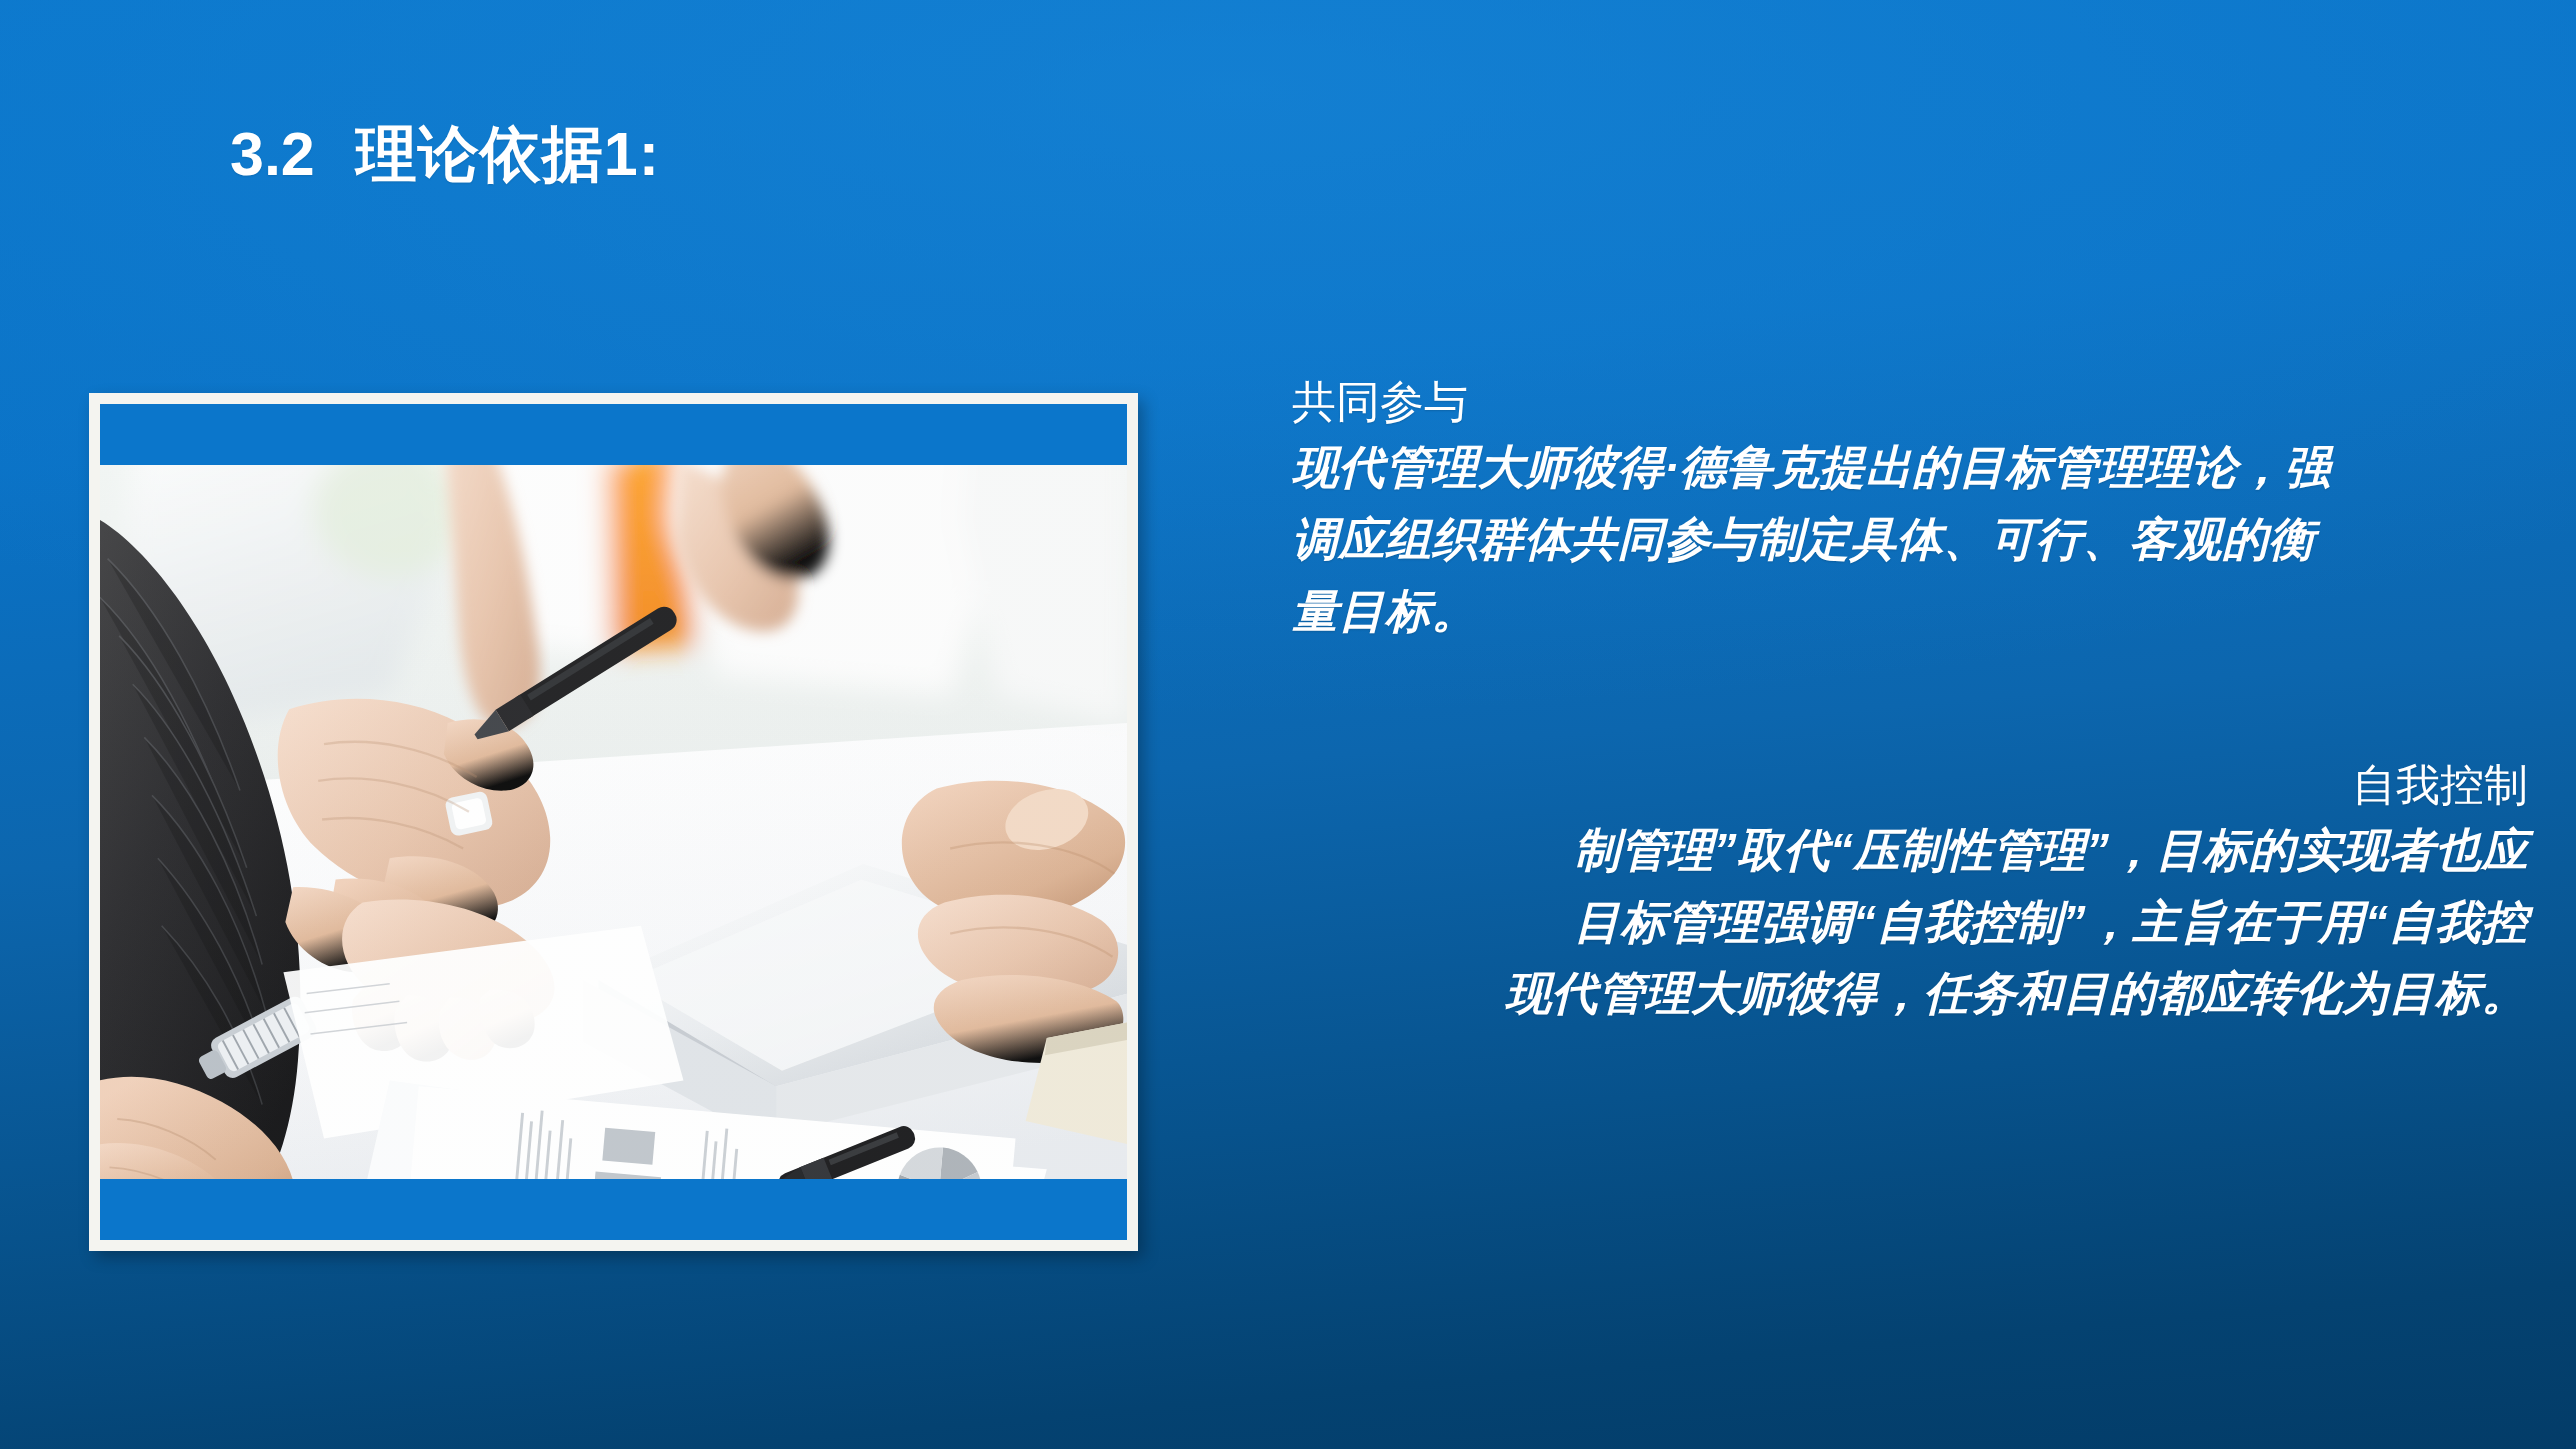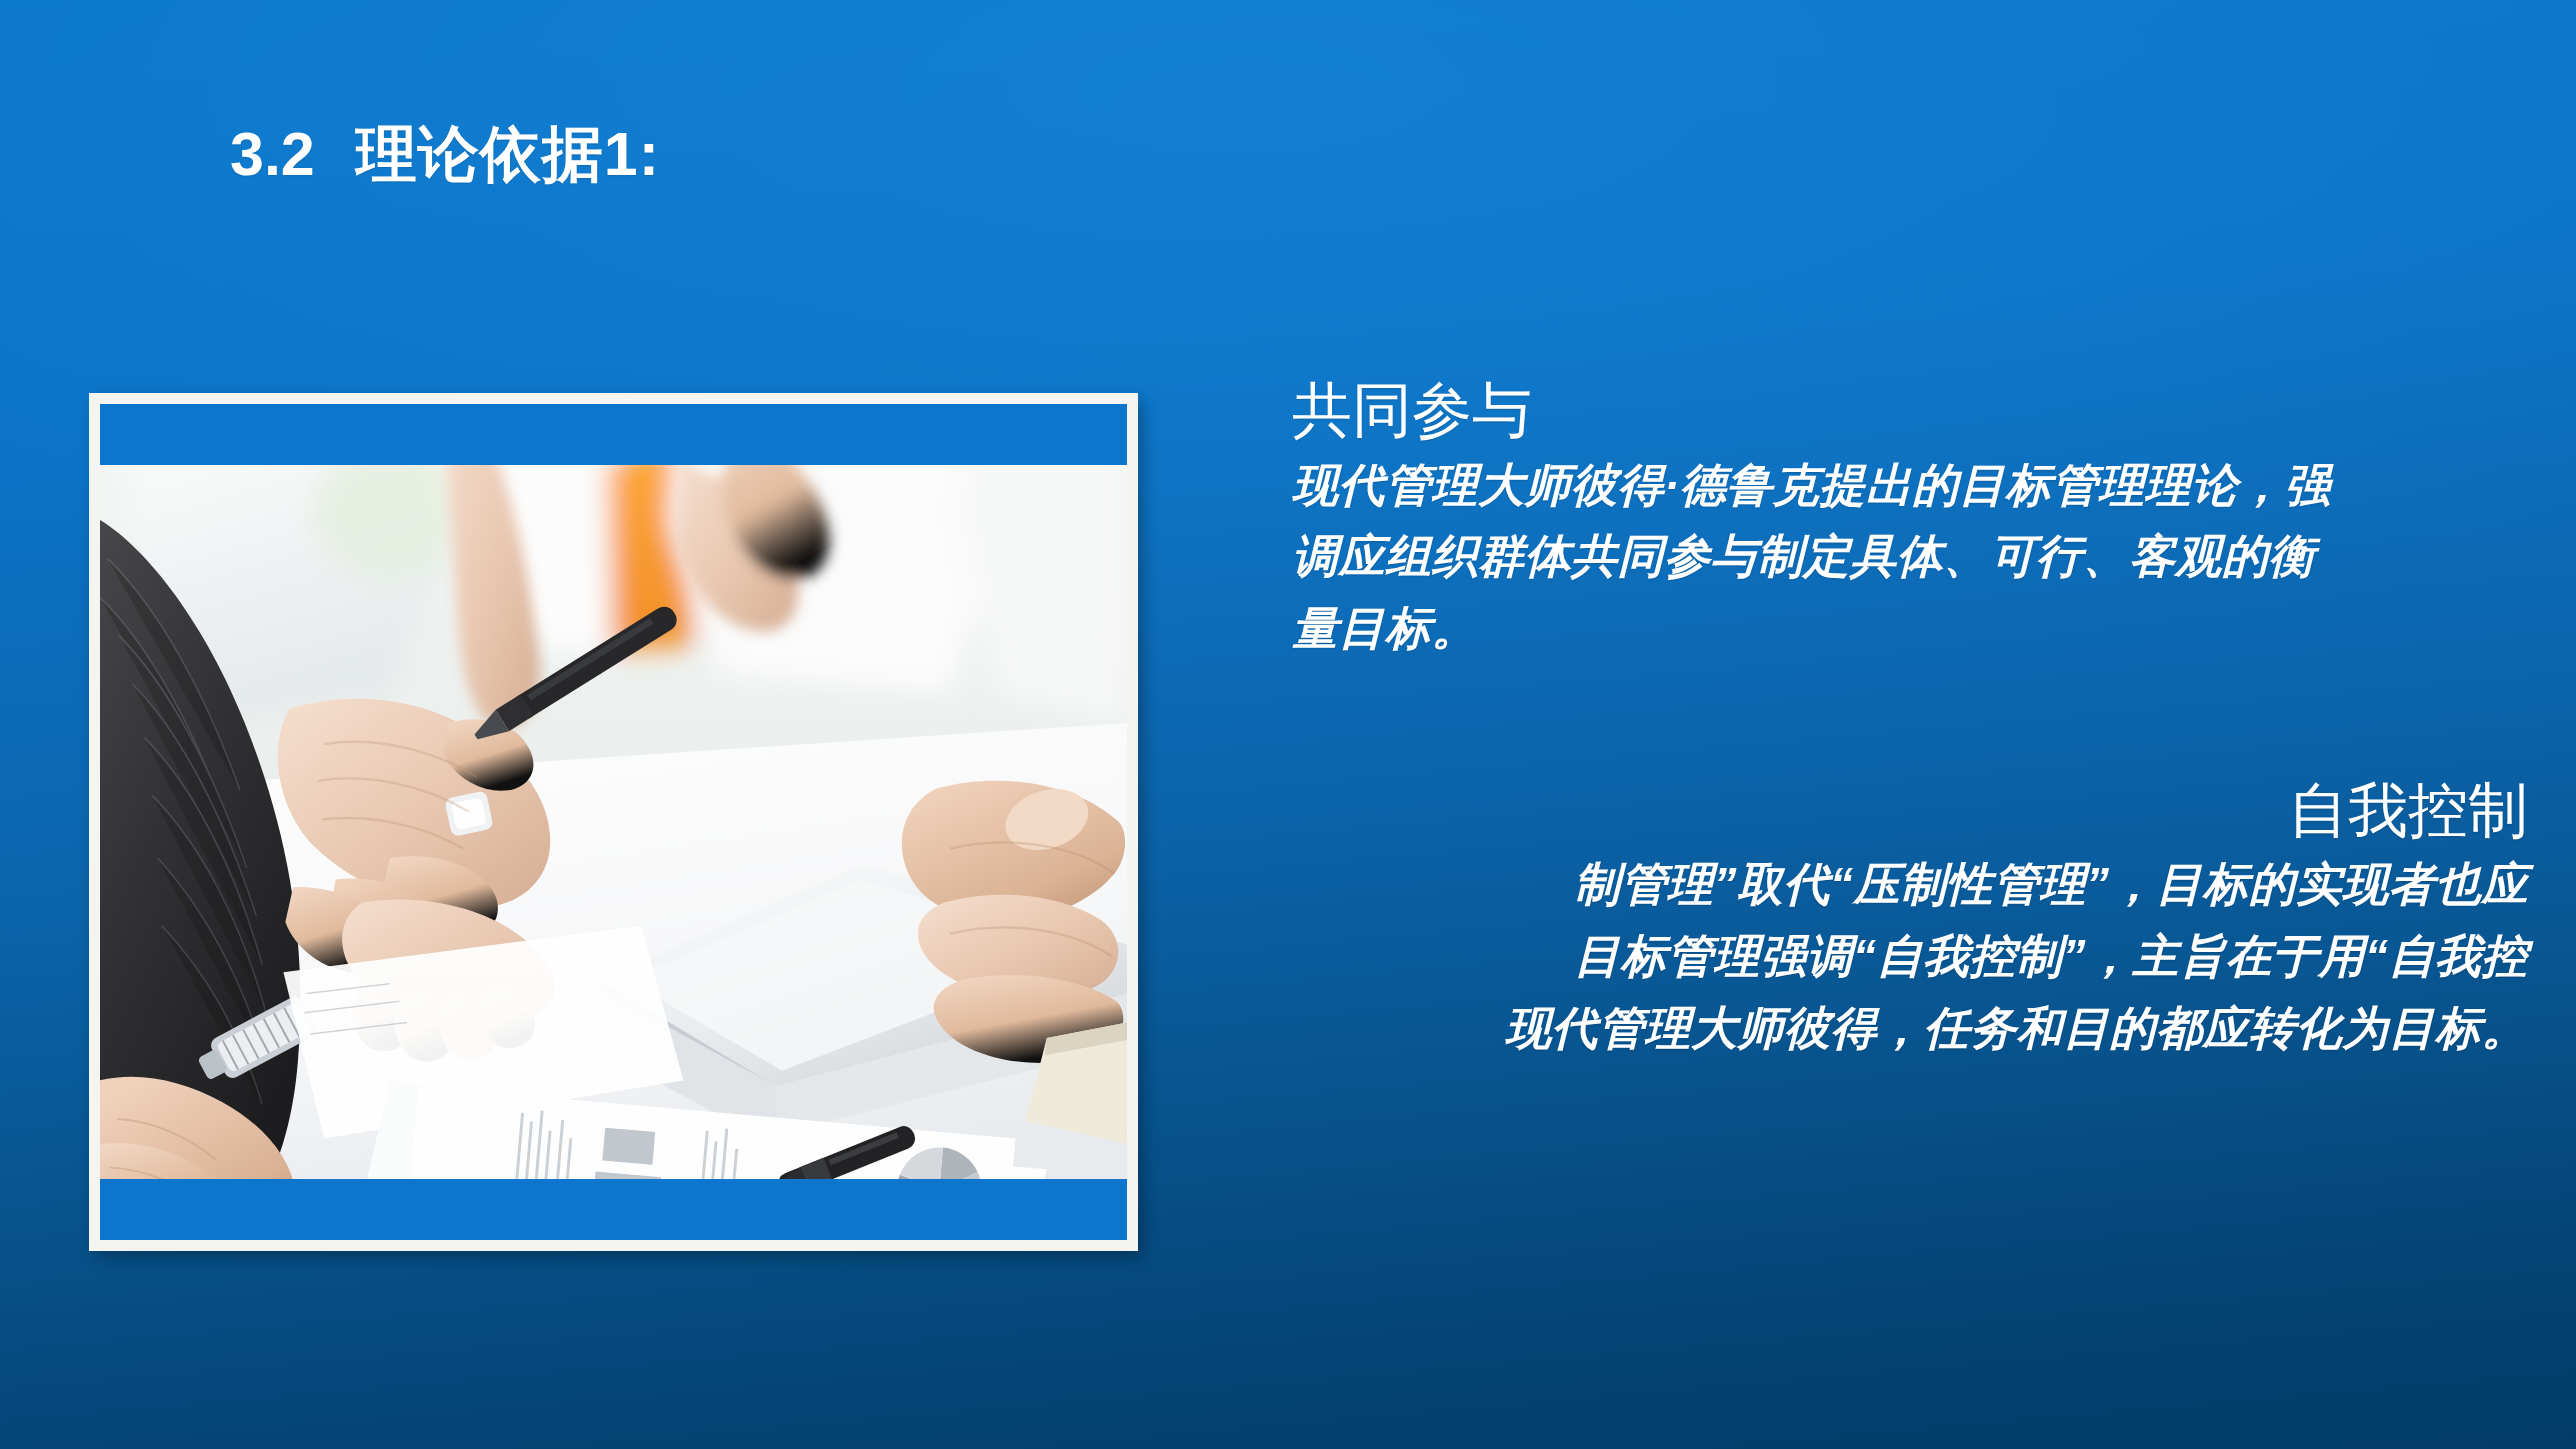--- a/index.html
+++ b/index.html
@@ -56,21 +56,21 @@
 
   
   .text-col {
     position:absolute;
     left:1292px; top:379px;
     width:1236px;
     color:#ffffff;
   }
   .sec-head {
     font-family:"Liberation Serif", serif;
-    font-size:60px;
+    font-size:44px;
     font-weight:400;
     line-height:1.08;
     color:#ffffff;
     text-shadow:0 1px 1.9px rgba(0,0,0,.15);
   }
   .sec-body {
     font-size:46px;
     font-weight:bold;
     line-height:1.56;
     letter-spacing:0.5px;

